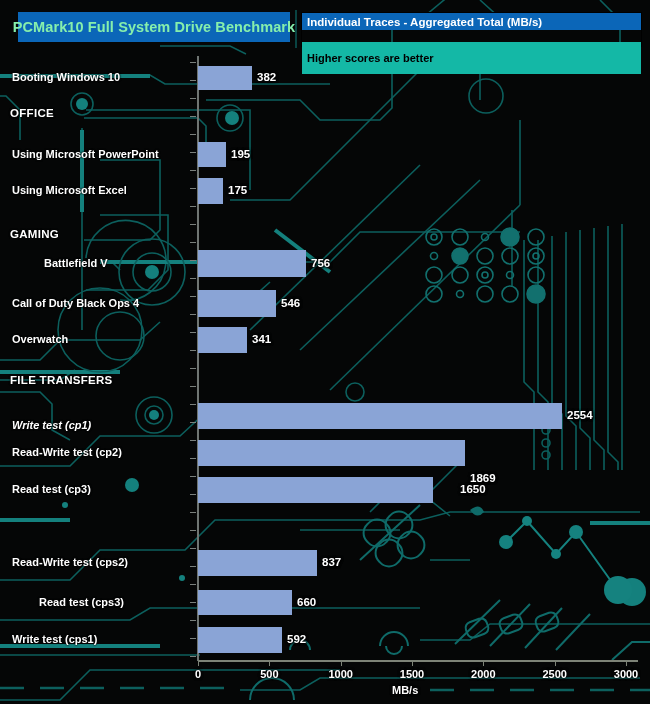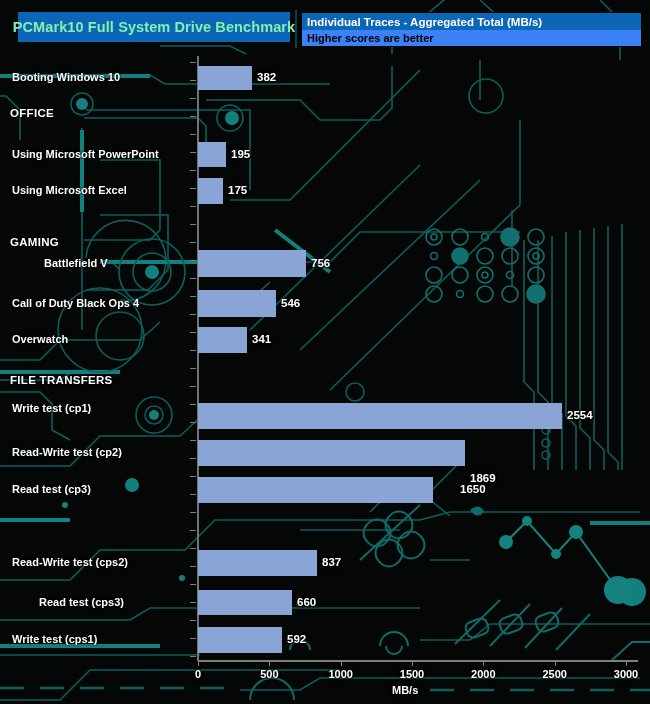--- a/index.html
+++ b/index.html
@@ -12,21 +12,21 @@
 
   
   .title-bar{position:absolute;left:18px;top:12px;width:272px;height:30px;
              background:#0b66b8;display:flex;align-items:center;justify-content:center;}
   .title-bar span{color:#86efac;font-size:14.5px;font-weight:bold;letter-spacing:.1px;
                   white-space:nowrap;}
   .legend-box{position:absolute;left:301px;top:12px;width:339px;height:33px;
               border:1px solid #000;}
   .legend-top{height:17px;background:#0b66b8;display:flex;align-items:center;}
   .legend-top span{color:#fff;font-size:11.5px;font-weight:bold;padding-left:5px;white-space:nowrap;}
-  .legend-bot{height:16px;background:#3b82f6;display:flex;align-items:center;}
+  .legend-bot{height:32px;background:#14b8a6;display:flex;align-items:center;margin-top:12px;}
   .legend-bot span{color:#000;font-size:11px;font-weight:bold;padding-left:5px;white-space:nowrap;}
 
   
   .plot{position:absolute;left:0;top:0;width:650px;height:704px;}
   .axis-line{position:absolute;left:197px;top:56px;width:2px;height:605px;background:#6f7572;}
   .axis-x{position:absolute;left:198px;top:660px;width:440px;height:2px;background:#7d8377;}
   .ytick{position:absolute;left:190px;width:6px;height:1px;background:#7a807c;}
 
   .row-label{position:absolute;color:#ffffff;font-size:11px;font-weight:bold;
              white-space:nowrap;text-shadow:0 0 2px #000,0 0 2px #000;}
@@ -276,32 +276,32 @@
         <div class="row-label" style="left: 12px; top: 71px;">Booting Windows 10</div>
         <div class="bar" style="left: 198px; top: 66px; height: 24px; width: 54px;"></div>
         <div class="bar-val" style="left: 257px; top: 71px;">382</div>
         <div class="cat-label" style="left: 10px; top: 107px;">OFFICE</div>
         <div class="row-label" style="left: 12px; top: 147.5px;">Using Microsoft PowerPoint</div>
         <div class="bar" style="left: 198px; top: 142px; height: 25px; width: 28px;"></div>
         <div class="bar-val" style="left: 231px; top: 147.5px;">195</div>
         <div class="row-label" style="left: 12px; top: 184px;">Using Microsoft Excel</div>
         <div class="bar" style="left: 198px; top: 178px; height: 26px; width: 25px;"></div>
         <div class="bar-val" style="left: 228px; top: 184px;">175</div>
-        <div class="cat-label" style="left: 10px; top: 236px;">GAMING</div>
+        <div class="cat-label" style="left: 10px; top: 228px;">GAMING</div>
         <div class="row-label" style="left: 12px; top: 256.5px; padding-left: 32px;">Battlefield V</div>
         <div class="bar" style="left: 198px; top: 250px; height: 27px; width: 108px;"></div>
         <div class="bar-val" style="left: 311px; top: 256.5px;">756</div>
         <div class="row-label" style="left: 12px; top: 296.5px;">Call of Duty Black Ops 4</div>
         <div class="bar" style="left: 198px; top: 290px; height: 27px; width: 78px;"></div>
         <div class="bar-val" style="left: 281px; top: 296.5px;">546</div>
         <div class="row-label" style="left: 12px; top: 333px;">Overwatch</div>
         <div class="bar" style="left: 198px; top: 327px; height: 26px; width: 49px;"></div>
         <div class="bar-val" style="left: 252px; top: 333px;">341</div>
         <div class="cat-label" style="left: 10px; top: 374px;">FILE TRANSFERS</div>
-        <div class="row-label" style="left: 12px; top: 402px;">Write test (cp1)</div>
+        <div class="row-label" style="left: 12px; top: 419px; font-style: italic;">Write test (cp1)</div>
         <div class="bar" style="left: 198px; top: 403px; height: 26px; width: 364px;"></div>
         <div class="bar-val" style="left: 567px; top: 409px;">2554</div>
         <div class="row-label" style="left: 12px; top: 446px;">Read-Write test (cp2)</div>
         <div class="bar" style="left: 198px; top: 440px; height: 26px; width: 267px;"></div>
         <div class="bar-val" style="left: 470px; top: 448px; margin-top: 24px;">1869</div>
         <div class="row-label" style="left: 12px; top: 483px;">Read test (cp3)</div>
         <div class="bar" style="left: 198px; top: 477px; height: 26px; width: 235px;"></div>
         <div class="bar-val" style="left: 460px; top: 483px;">1650</div>
         <div class="row-label" style="left: 12px; top: 556px;">Read-Write test (cps2)</div>
         <div class="bar" style="left: 198px; top: 550px; height: 26px; width: 119px;"></div>

